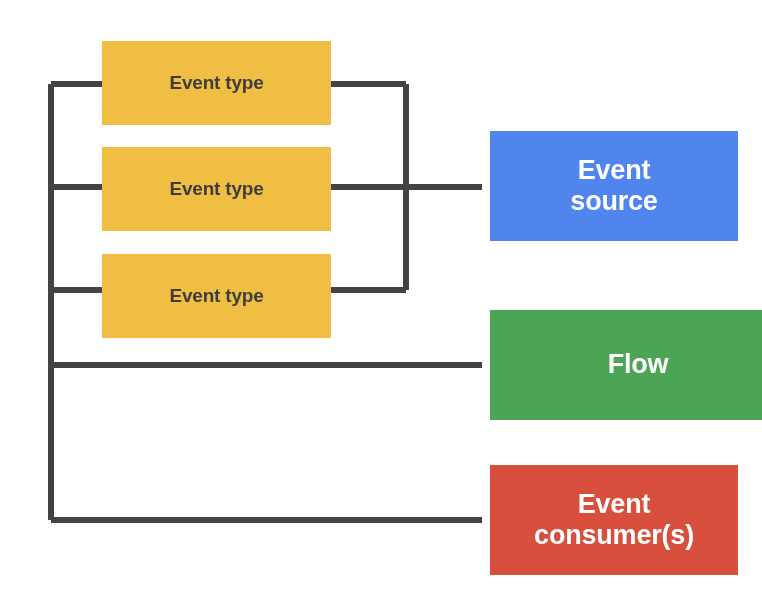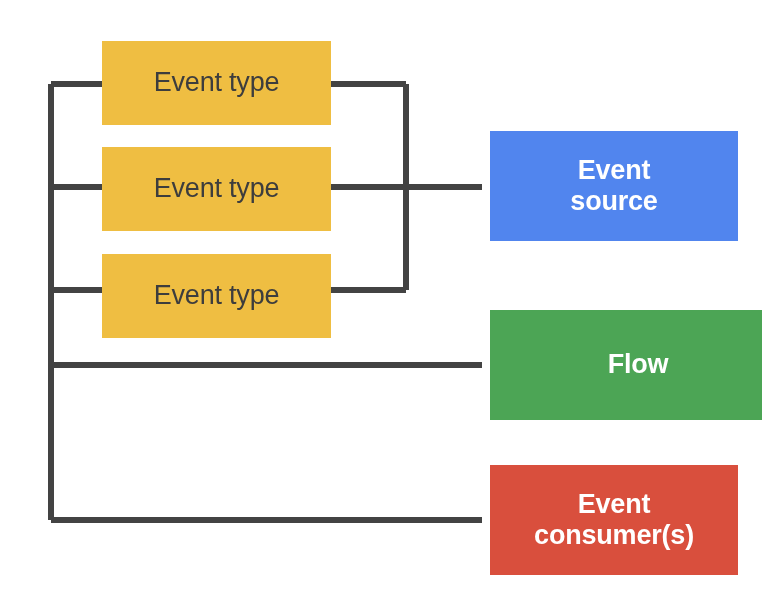--- a/index.html
+++ b/index.html
@@ -33,22 +33,22 @@
     box-sizing: border-box;
     line-height: 1.16;
     letter-spacing: -0.2px;
     z-index: 2;
   }
   .node-label {
     display: block;
     white-space: pre-line;
   }
   .event-type-box {
-    font-size: 27px;
-    font-weight: normal;
+    font-size: 19px;
+    font-weight: bold;
     color: #3d3d3d;
   }
   .stage-box {
     font-size: 27px;
     font-weight: bold;
     color: #ffffff;
     margin-left: 8px;
   }
 </style>
 </head>

